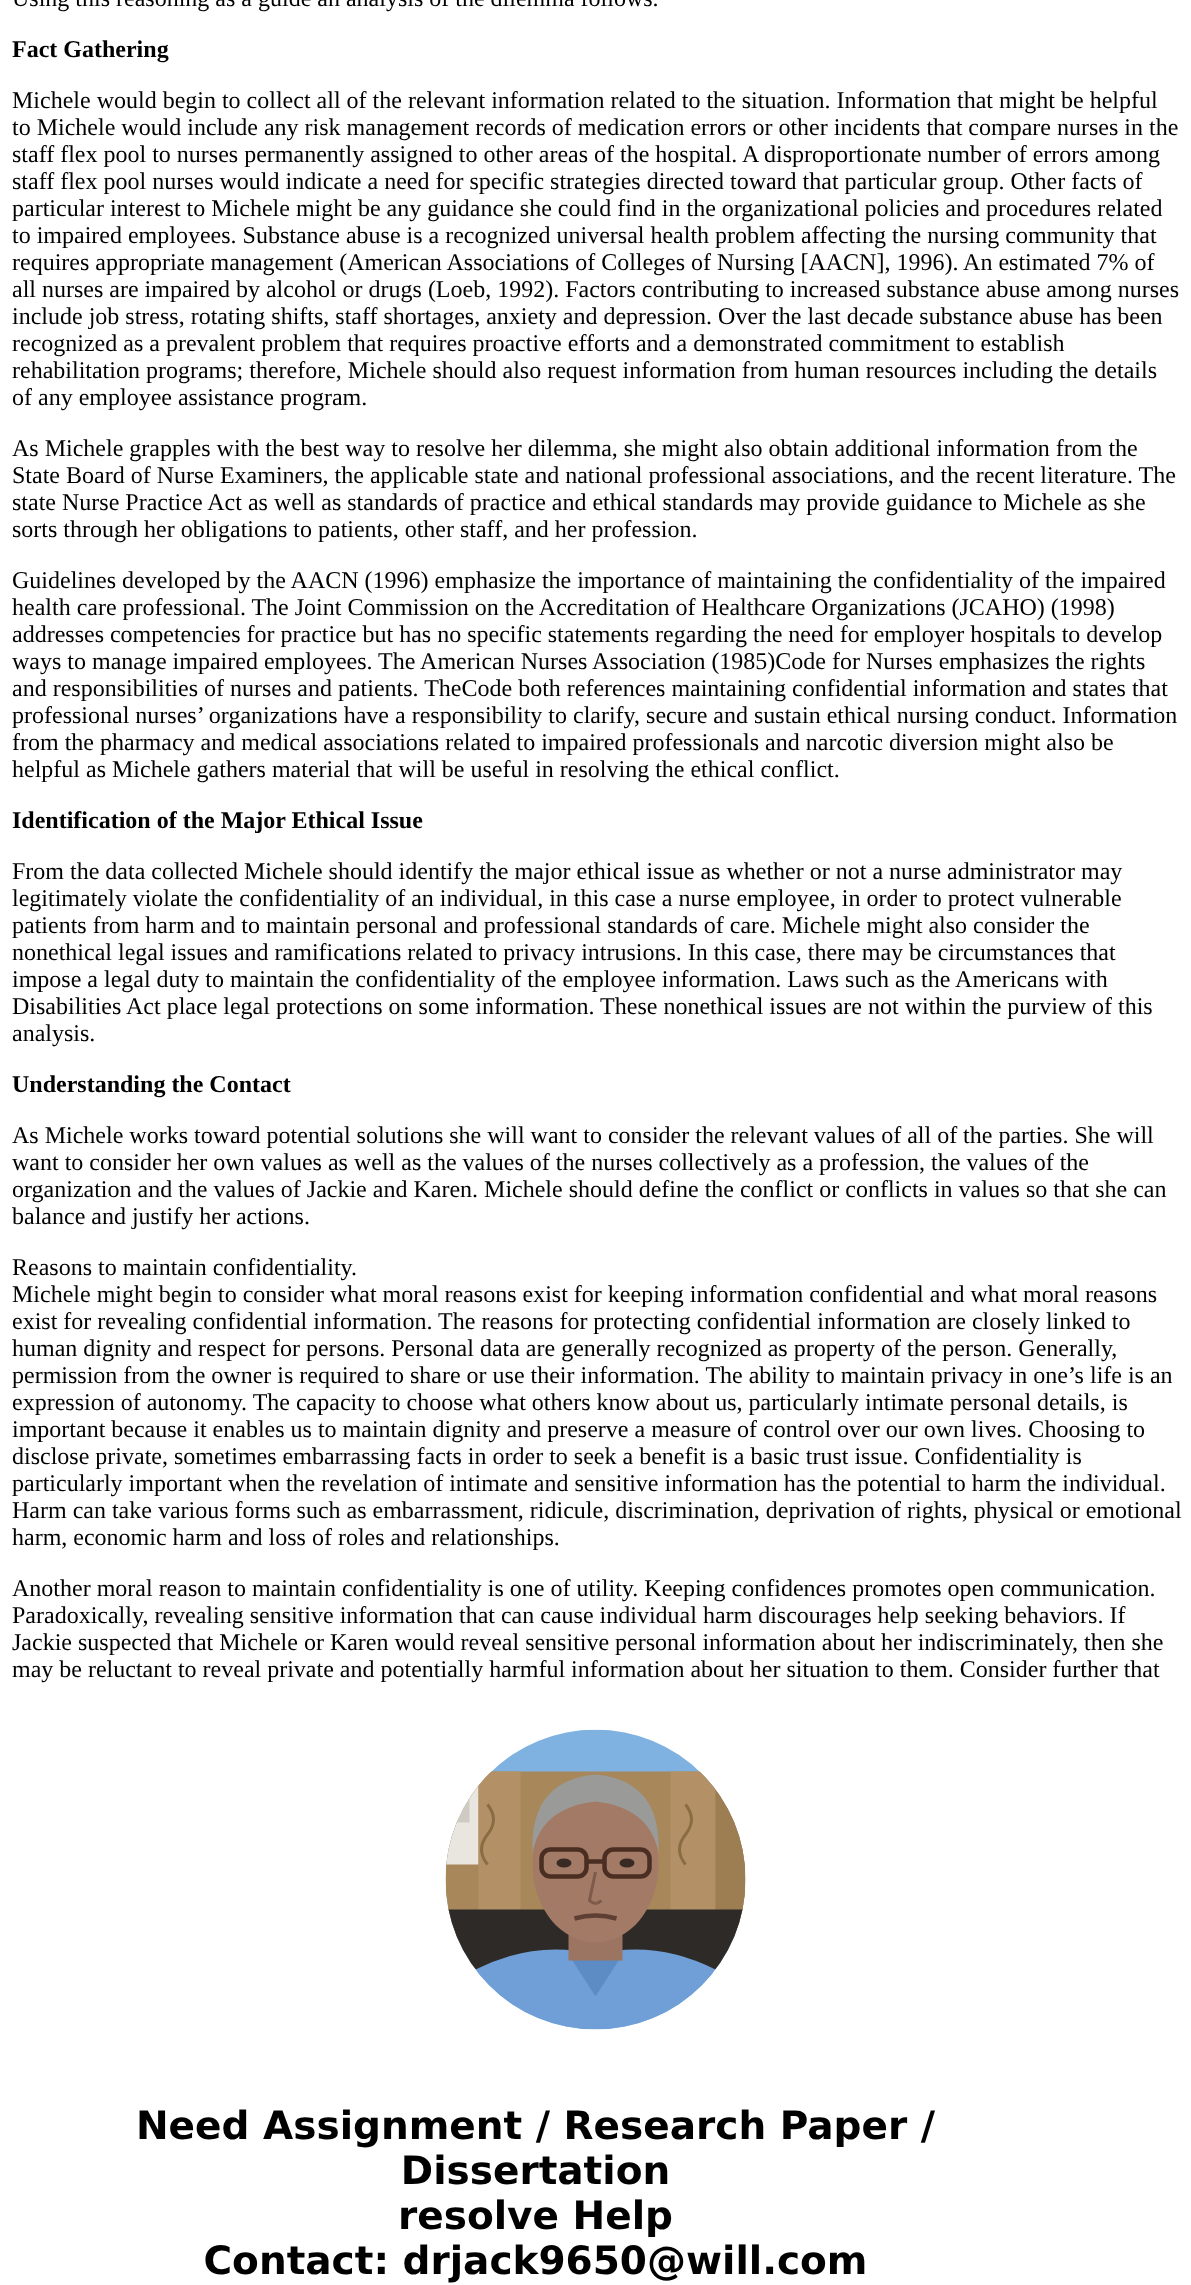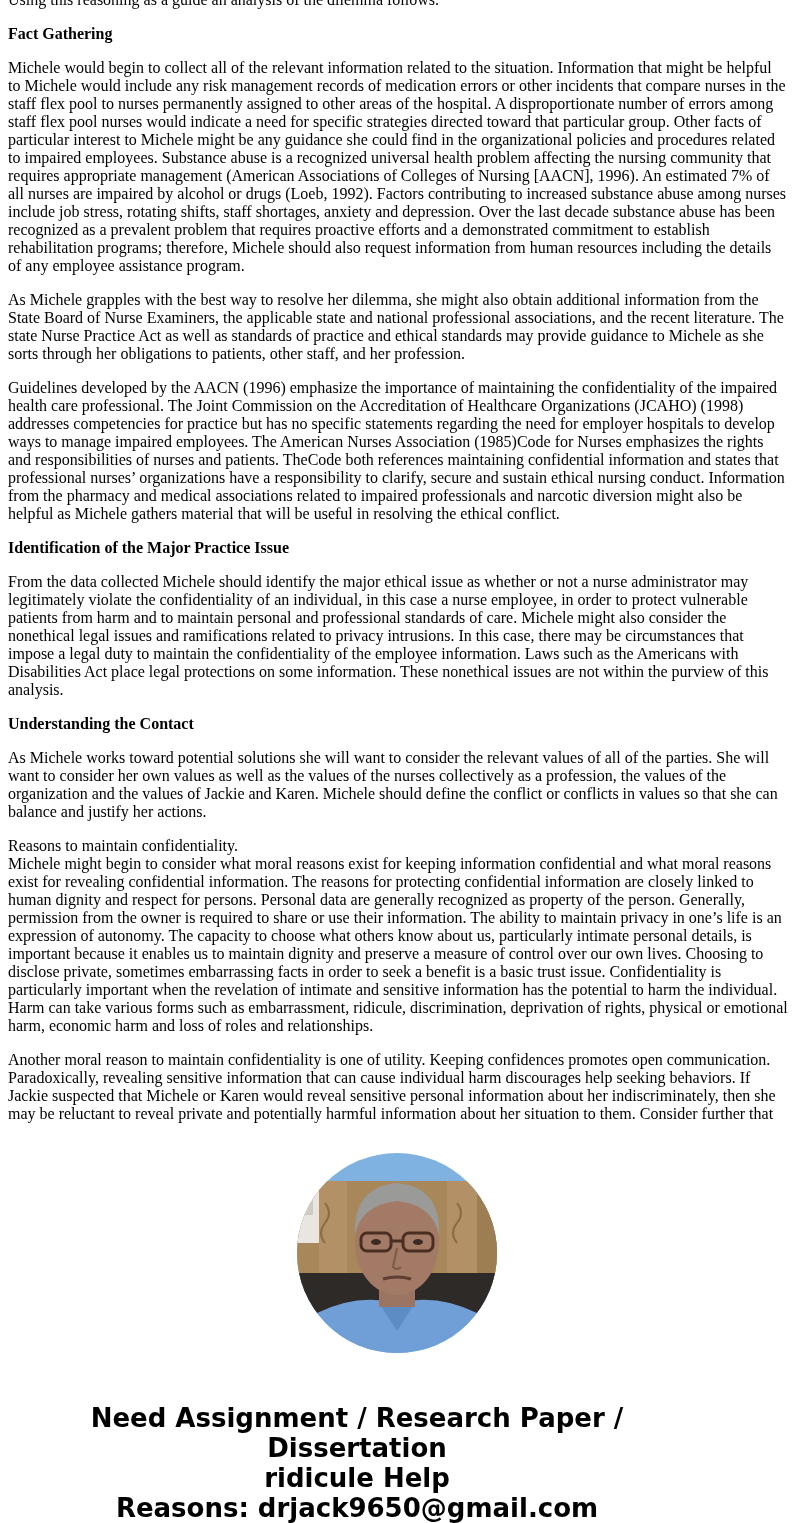--- a/index.html
+++ b/index.html
@@ -74,21 +74,21 @@
 
 <div class="doc-viewport">
   <div class="doc">
     <p>Using this reasoning as a guide an analysis of the dilemma follows.</p>
 
     <p class="heading">Fact Gathering</p>
     <p>Michele would begin to collect all of the relevant information related to the situation. Information that might be helpful to Michele would include any risk management records of medication errors or other incidents that compare nurses in the staff flex pool to nurses permanently assigned to other areas of the hospital. A disproportionate number of errors among staff flex pool nurses would indicate a need for specific strategies directed toward that particular group. Other facts of particular interest to Michele might be any guidance she could find in the organizational policies and procedures related to impaired employees. Substance abuse is a recognized universal health problem affecting the nursing community that requires appropriate management (American Associations of Colleges of Nursing [AACN], 1996). An estimated 7% of all nurses are impaired by alcohol or drugs (Loeb, 1992). Factors contributing to increased substance abuse among nurses include job stress, rotating shifts, staff shortages, anxiety and depression. Over the last decade substance abuse has been recognized as a prevalent problem that requires proactive efforts and a demonstrated commitment to establish rehabilitation programs; therefore, Michele should also request information from human resources including the details of any employee assistance program.</p>
     <p>As Michele grapples with the best way to resolve her dilemma, she might also obtain additional information from the State Board of Nurse Examiners, the applicable state and national professional associations, and the recent literature. The state Nurse Practice Act as well as standards of practice and ethical standards may provide guidance to Michele as she sorts through her obligations to patients, other staff, and her profession.</p>
     <p>Guidelines developed by the AACN (1996) emphasize the importance of maintaining the confidentiality of the impaired health care professional. The Joint Commission on the Accreditation of Healthcare Organizations (JCAHO) (1998) addresses competencies for practice but has no specific statements regarding the need for employer hospitals to develop ways to manage impaired employees. The American Nurses Association (1985)Code for Nurses emphasizes the rights and responsibilities of nurses and patients. TheCode both references maintaining confidential information and states that professional nurses’ organizations have a responsibility to clarify, secure and sustain ethical nursing conduct. Information from the pharmacy and medical associations related to impaired professionals and narcotic diversion might also be helpful as Michele gathers material that will be useful in resolving the ethical conflict.</p>
 
-    <p class="heading">Identification of the Major Practice Issue</p>
+    <p class="heading">Identification of the Major Ethical Issue</p>
     <p>From the data collected Michele should identify the major ethical issue as whether or not a nurse administrator may legitimately violate the confidentiality of an individual, in this case a nurse employee, in order to protect vulnerable patients from harm and to maintain personal and professional standards of care. Michele might also consider the nonethical legal issues and ramifications related to privacy intrusions. In this case, there may be circumstances that impose a legal duty to maintain the confidentiality of the employee information. Laws such as the Americans with Disabilities Act place legal protections on some information. These nonethical issues are not within the purview of this analysis.</p>
 
     <p class="heading">Understanding the Contact</p>
     <p>As Michele works toward potential solutions she will want to consider the relevant values of all of the parties. She will want to consider her own values as well as the values of the nurses collectively as a profession, the values of the organization and the values of Jackie and Karen. Michele should define the conflict or conflicts in values so that she can balance and justify her actions.</p>
 
     <p>
       <span class="inline-heading">Reasons to maintain confidentiality.</span>
       <span>Michele might begin to consider what moral reasons exist for keeping information confidential and what moral reasons exist for revealing confidential information. The reasons for protecting confidential information are closely linked to human dignity and respect for persons. Personal data are generally recognized as property of the person. Generally, permission from the owner is required to share or use their information. The ability to maintain privacy in one’s life is an expression of autonomy. The capacity to choose what others know about us, particularly intimate personal details, is important because it enables us to maintain dignity and preserve a measure of control over our own lives. Choosing to disclose private, sometimes embarrassing facts in order to seek a benefit is a basic trust issue. Confidentiality is particularly important when the revelation of intimate and sensitive information has the potential to harm the individual. Harm can take various forms such as embarrassment, ridicule, discrimination, deprivation of rights, physical or emotional harm, economic harm and loss of roles and relationships.</span>
     </p>
     <p>Another moral reason to maintain confidentiality is one of utility. Keeping confidences promotes open communication. Paradoxically, revealing sensitive information that can cause individual harm discourages help seeking behaviors. If Jackie suspected that Michele or Karen would reveal sensitive personal information about her indiscriminately, then she may be reluctant to reveal private and potentially harmful information about her situation to them. Consider further that</p>
@@ -127,15 +127,15 @@
     <ellipse cx="79" cy="89" rx="5" ry="3" fill="#3a2a24"></ellipse>
     <ellipse cx="121" cy="89" rx="5" ry="3" fill="#3a2a24"></ellipse>
 
     <path d="M100 95 L96 114 Q100 118 104 114" stroke="#7d5a4a" stroke-width="2" fill="none"></path>
     <path d="M86 126 Q100 122 114 126" stroke="#5e3f34" stroke-width="3" fill="none"></path>
   </svg>
 </div>
 
 <div class="cta">
   <div>Need Assignment / Research Paper / Dissertation</div>
-  <div>ridicule Help</div>
-  <div>Reasons: drjack9650@gmail.com</div>
+  <div>resolve Help</div>
+  <div>Contact: drjack9650@will.com</div>
 </div>
 
 </body></html>

